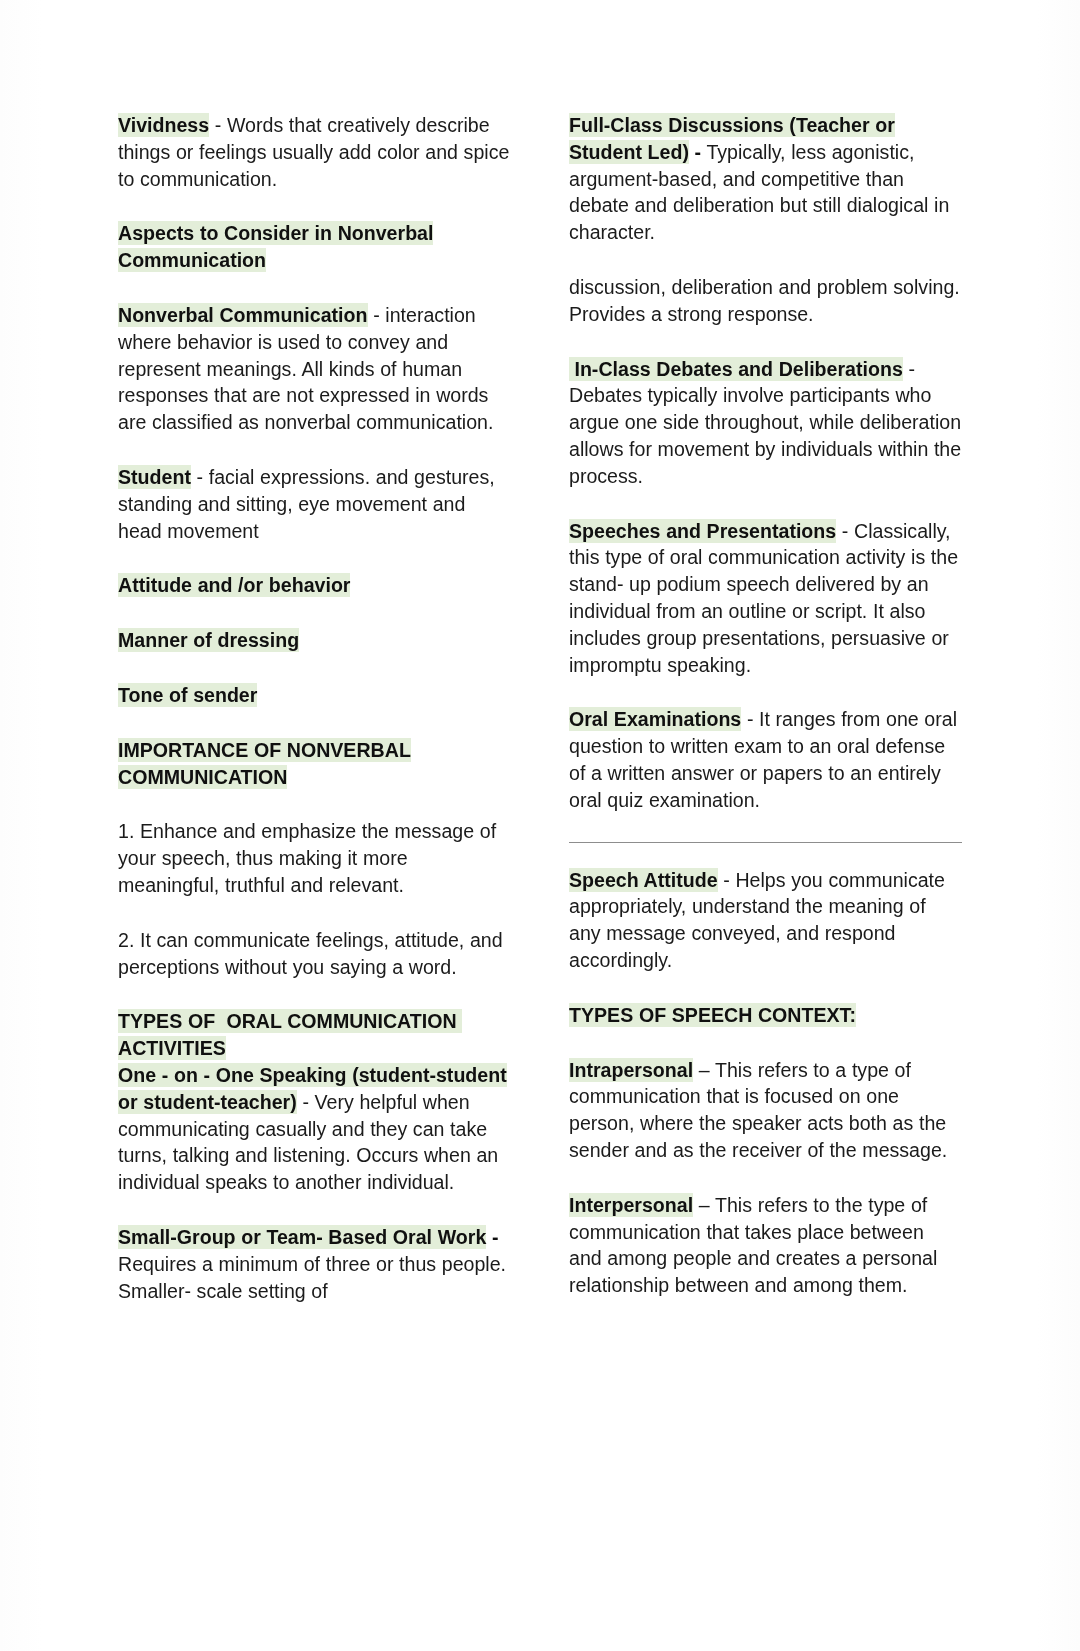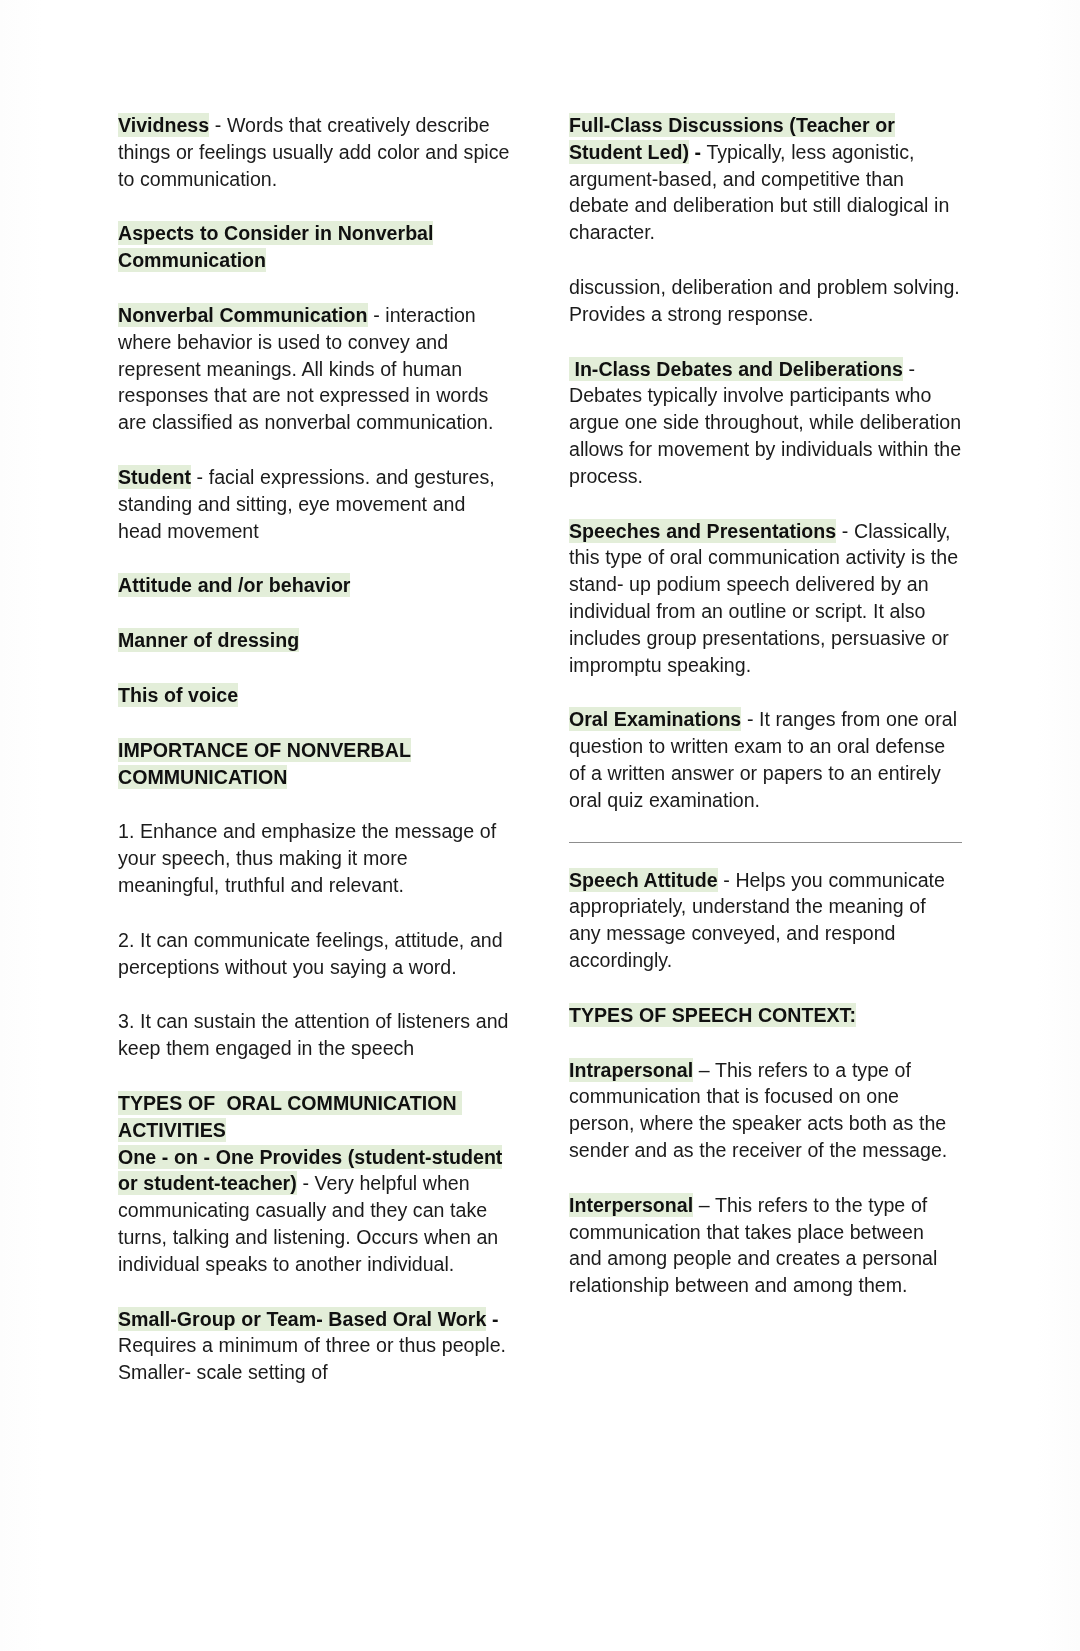--- a/index.html
+++ b/index.html
@@ -79,33 +79,32 @@
         <p class="blk"><span class="hl">Aspects to Consider in Nonverbal Communication</span></p>
 
         <p class="blk"><span class="hl">Nonverbal Communication</span><span> - interaction where behavior is used to convey and represent meanings. All kinds of human responses that are not expressed in words are classified as nonverbal communication.</span></p>
 
         <p class="blk"><span class="hl">Student</span><span> - facial expressions. and gestures, standing and sitting, eye movement and head movement</span></p>
 
         <p class="blk"><span class="hl">Attitude and /or behavior</span></p>
 
         <p class="blk"><span class="hl">Manner of dressing</span></p>
 
-        <p class="blk"><span class="hl">This of voice</span></p>
+        <p class="blk"><span class="hl">Tone of sender</span></p>
 
         <p class="blk"><span class="hl">IMPORTANCE OF NONVERBAL COMMUNICATION</span></p>
 
         <p class="blk"><span>1. Enhance and emphasize the message of your speech, thus making it more meaningful, truthful and relevant.</span></p>
 
         <p class="blk"><span>2. It can communicate feelings, attitude, and perceptions without you saying a word.</span></p>
 
-        <p class="blk"><span>3. It can sustain the attention of listeners and keep them engaged in the speech</span></p>
 
         <p class="blk tight"><span class="hl nowrapsp">TYPES OF  ORAL COMMUNICATION ACTIVITIES</span></p>
 
-        <p class="blk"><span class="hl">One - on - One Provides (student-student or student-teacher)</span><span> - Very helpful when communicating casually and they can take turns, talking and listening. Occurs when an individual speaks to another individual.</span></p>
+        <p class="blk"><span class="hl">One - on - One Speaking (student-student or student-teacher)</span><span> - Very helpful when communicating casually and they can take turns, talking and listening. Occurs when an individual speaks to another individual.</span></p>
 
         <p class="blk"><span class="hl">Small-Group or Team- Based Oral Work</span><span class="bold"> -</span><span> Requires a minimum of three or thus people. Smaller- scale setting of</span></p>
 
       </div>
 
       <div class="col">
 
         <p class="blk"><span class="hl">Full-Class Discussions (Teacher or Student Led)</span><span class="bold"> -</span><span> Typically, less agonistic, argument-based, and competitive than debate and deliberation but still dialogical in character.</span></p>
 
         <p class="blk"><span>discussion, deliberation and problem solving. Provides a strong response.</span></p>

